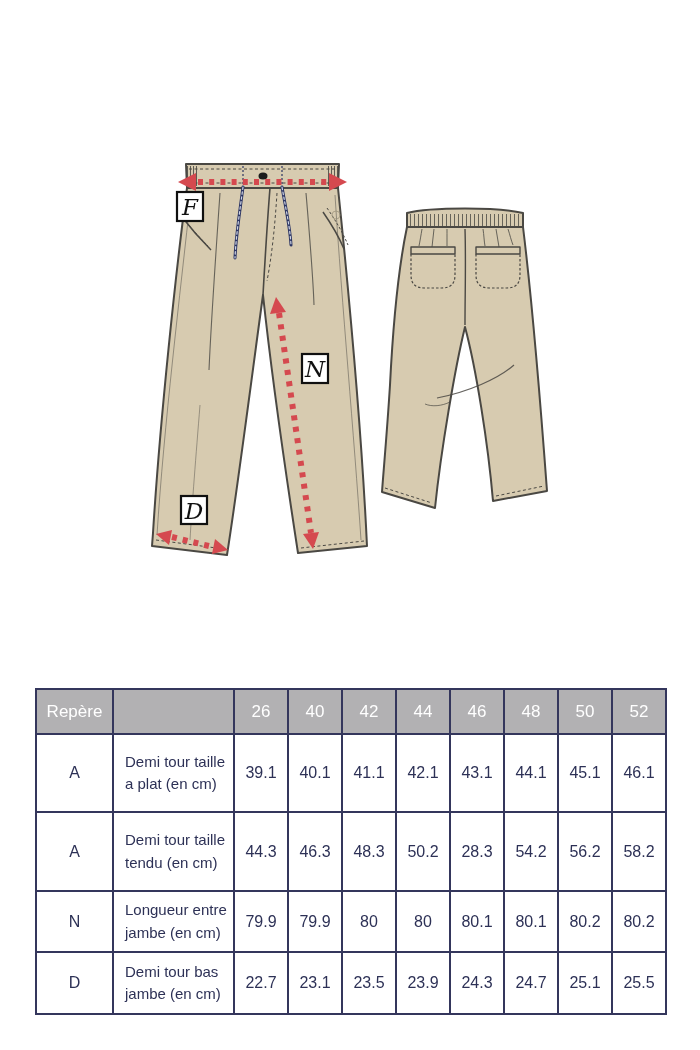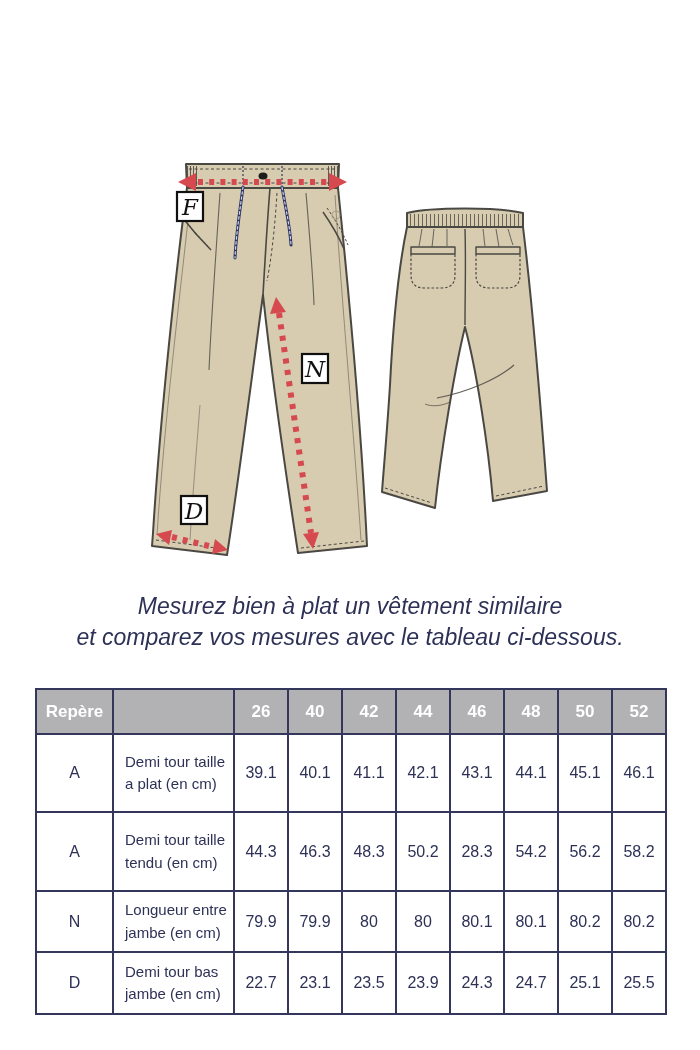--- a/index.html
+++ b/index.html
@@ -24,21 +24,21 @@
     position:absolute; left:0; top:591px; width:700px; text-align:center;
     font-style:italic; color:#2d3156; font-size:23px; line-height:31px;
   }
   
   .size-table {
     position:absolute; left:35px; top:688px; width:630px;
     border-collapse:collapse; table-layout:fixed; color:#2d3156;
   }
   .size-table th, .size-table td { border:2px solid #34365c; text-align:center; vertical-align:middle; }
   .size-table thead th {
-    background:#b2b1b3; color:#ffffff; font-size:17px; font-weight:bold; height:41px;
+    background:#b2b1b3; color:#ffffff; font-size:17px; font-weight:normal; height:41px;
   }
   .size-table td { font-size:16px; background:#ffffff; }
   .size-table .label-cell {
     text-align:left; padding:0 4px 0 11px; font-size:15px; line-height:1.5;
     white-space:pre-line;
     margin-top:38px;
   }
   .row-1 td { height:74px; }
   .row-2 td { height:75px; }
   .row-3 td { height:57px; }
@@ -156,24 +156,20 @@
         <rect x="232" y="199" width="26" height="29" fill="#ffffff" stroke="#101010" stroke-width="2.2"></rect>
         <text x="245" y="222">N</text>
       </g>
       <g>
         <rect x="111" y="341" width="26" height="28" fill="#ffffff" stroke="#101010" stroke-width="2.2"></rect>
         <text x="124" y="364">D</text>
       </g>
     </g>
   </svg>
 
-  <div class="instruction">
-    <div>Mesurez bien à plat un vêtement similaire</div>
-    <div>et comparez vos mesures avec le tableau ci-dessous.</div>
-  </div>
 
   <table class="size-table">
     <colgroup>
       <col style="width:77px">
         <col style="width:121px">
       <col style="width:54px">
         <col style="width:54px">
         <col style="width:54px">
         <col style="width:54px">
       <col style="width:54px">

